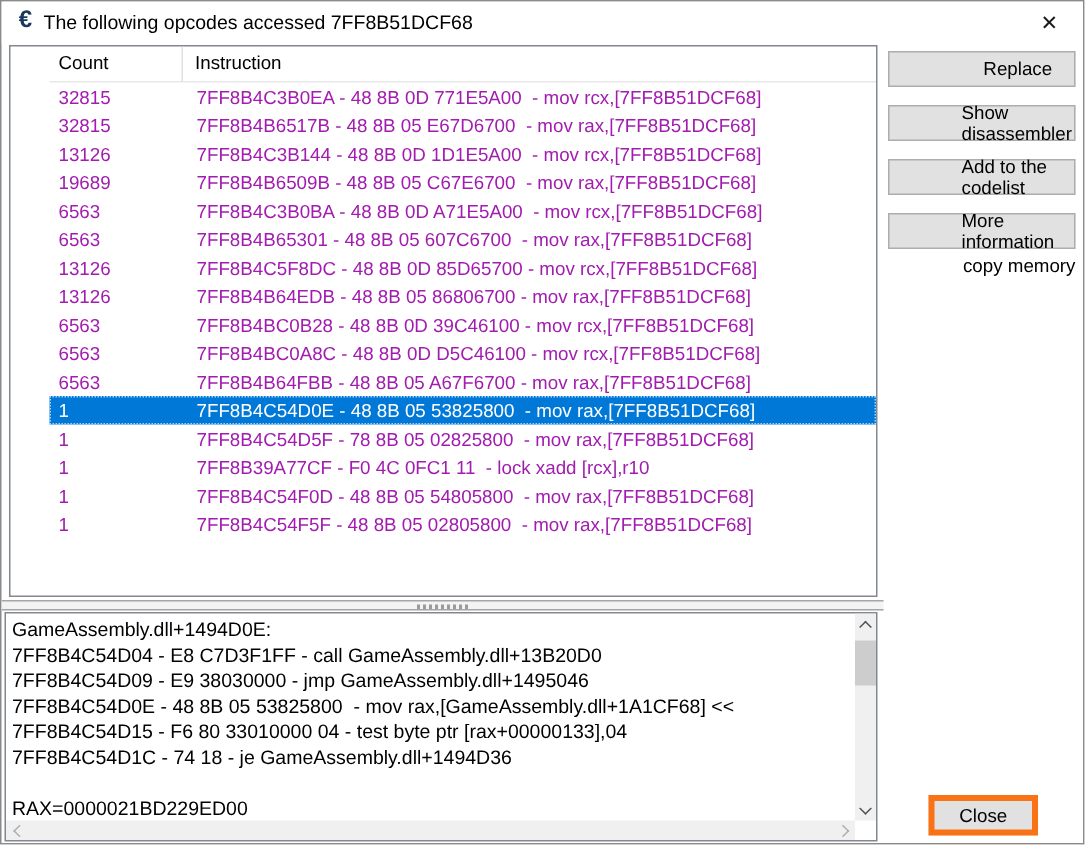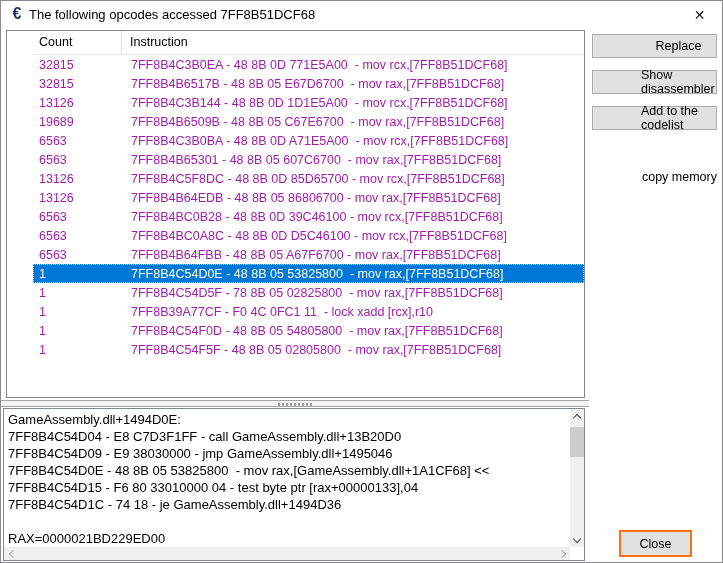--- a/index.html
+++ b/index.html
@@ -42,21 +42,21 @@
   .hs-btn{position:absolute;top:0;width:15px;height:13px;display:flex;align-items:center;justify-content:center;}
   .hs-left{left:0;} .hs-right{right:0;}
   .chev{display:inline-block;width:5px;height:5px;border-left:1.5px solid #505050;border-bottom:1.5px solid #505050;}
   .chev.light{border-color:#aeaeae;}
   .chev.up{transform:rotate(135deg);margin-top:3px;}
   .chev.down{transform:rotate(-45deg);margin-bottom:2px;}
   .chev.left{transform:rotate(45deg);margin-left:2px;}
   .chev.right{transform:rotate(225deg);margin-right:2px;}
 
   
-  .close-btn{position:absolute;left:618px;top:529px;width:73px;height:27px;background:#e1e1e1;border:2px solid #f97316;box-sizing:border-box;font-size:12.5px;color:#000;display:flex;align-items:center;justify-content:center;cursor:default;}
+  .close-btn{position:absolute;left:618px;top:529px;width:73px;height:27px;background:#e1e1e1;border:4px solid #f97316;box-sizing:border-box;font-size:12.5px;color:#000;display:flex;align-items:center;justify-content:center;cursor:default;}
 </style>
 </head>
 <body>
 
 <div class="window">
 
   <div class="titlebar">
     <div class="app-icon">€</div>
     <div class="title-text">The following opcodes accessed 7FF8B51DCF68</div>
     <div class="x-btn">
@@ -133,20 +133,21 @@
         <div class="lrow">
           <span class="c-count">1</span>
           <span class="c-instr">7FF8B4C54F5F - 48 8B 05 02805800  - mov rax,[7FF8B51DCF68]</span>
         </div>
       </div>
   </div>
 
   <div class="btn" style="top:33px">Replace</div>
   <div class="btn" style="top:69px">Show disassembler</div>
   <div class="btn" style="top:105px">Add to the codelist</div>
+  <div class="btn" style="top:141px">More information</div>
   <div class="copy-memory">copy memory</div>
 
   <div class="splitter"></div>
   <div class="grip"></div>
 
   <div class="dis-panel">
     <div class="dis-text"><div>GameAssembly.dll+1494D0E:</div><div>7FF8B4C54D04 - E8 C7D3F1FF - call GameAssembly.dll+13B20D0</div><div>7FF8B4C54D09 - E9 38030000 - jmp GameAssembly.dll+1495046</div><div>7FF8B4C54D0E - 48 8B 05 53825800  - mov rax,[GameAssembly.dll+1A1CF68] &lt;&lt;</div><div>7FF8B4C54D15 - F6 80 33010000 04 - test byte ptr [rax+00000133],04</div><div>7FF8B4C54D1C - 74 18 - je GameAssembly.dll+1494D36</div><div>&nbsp;</div><div>RAX=0000021BD229ED00</div></div>
 
     <div class="vscroll">
       <div class="vs-btn vs-up">

